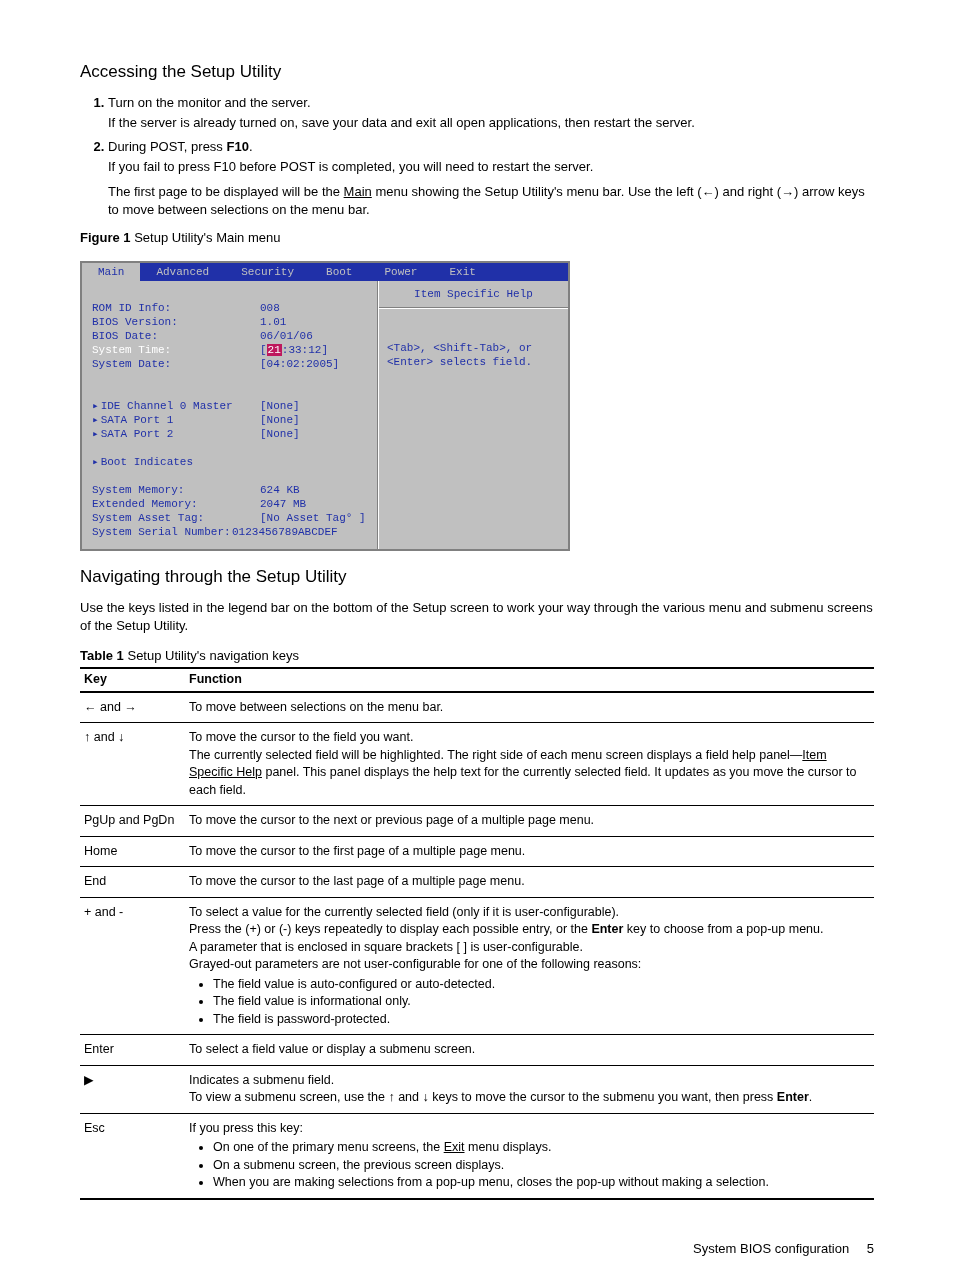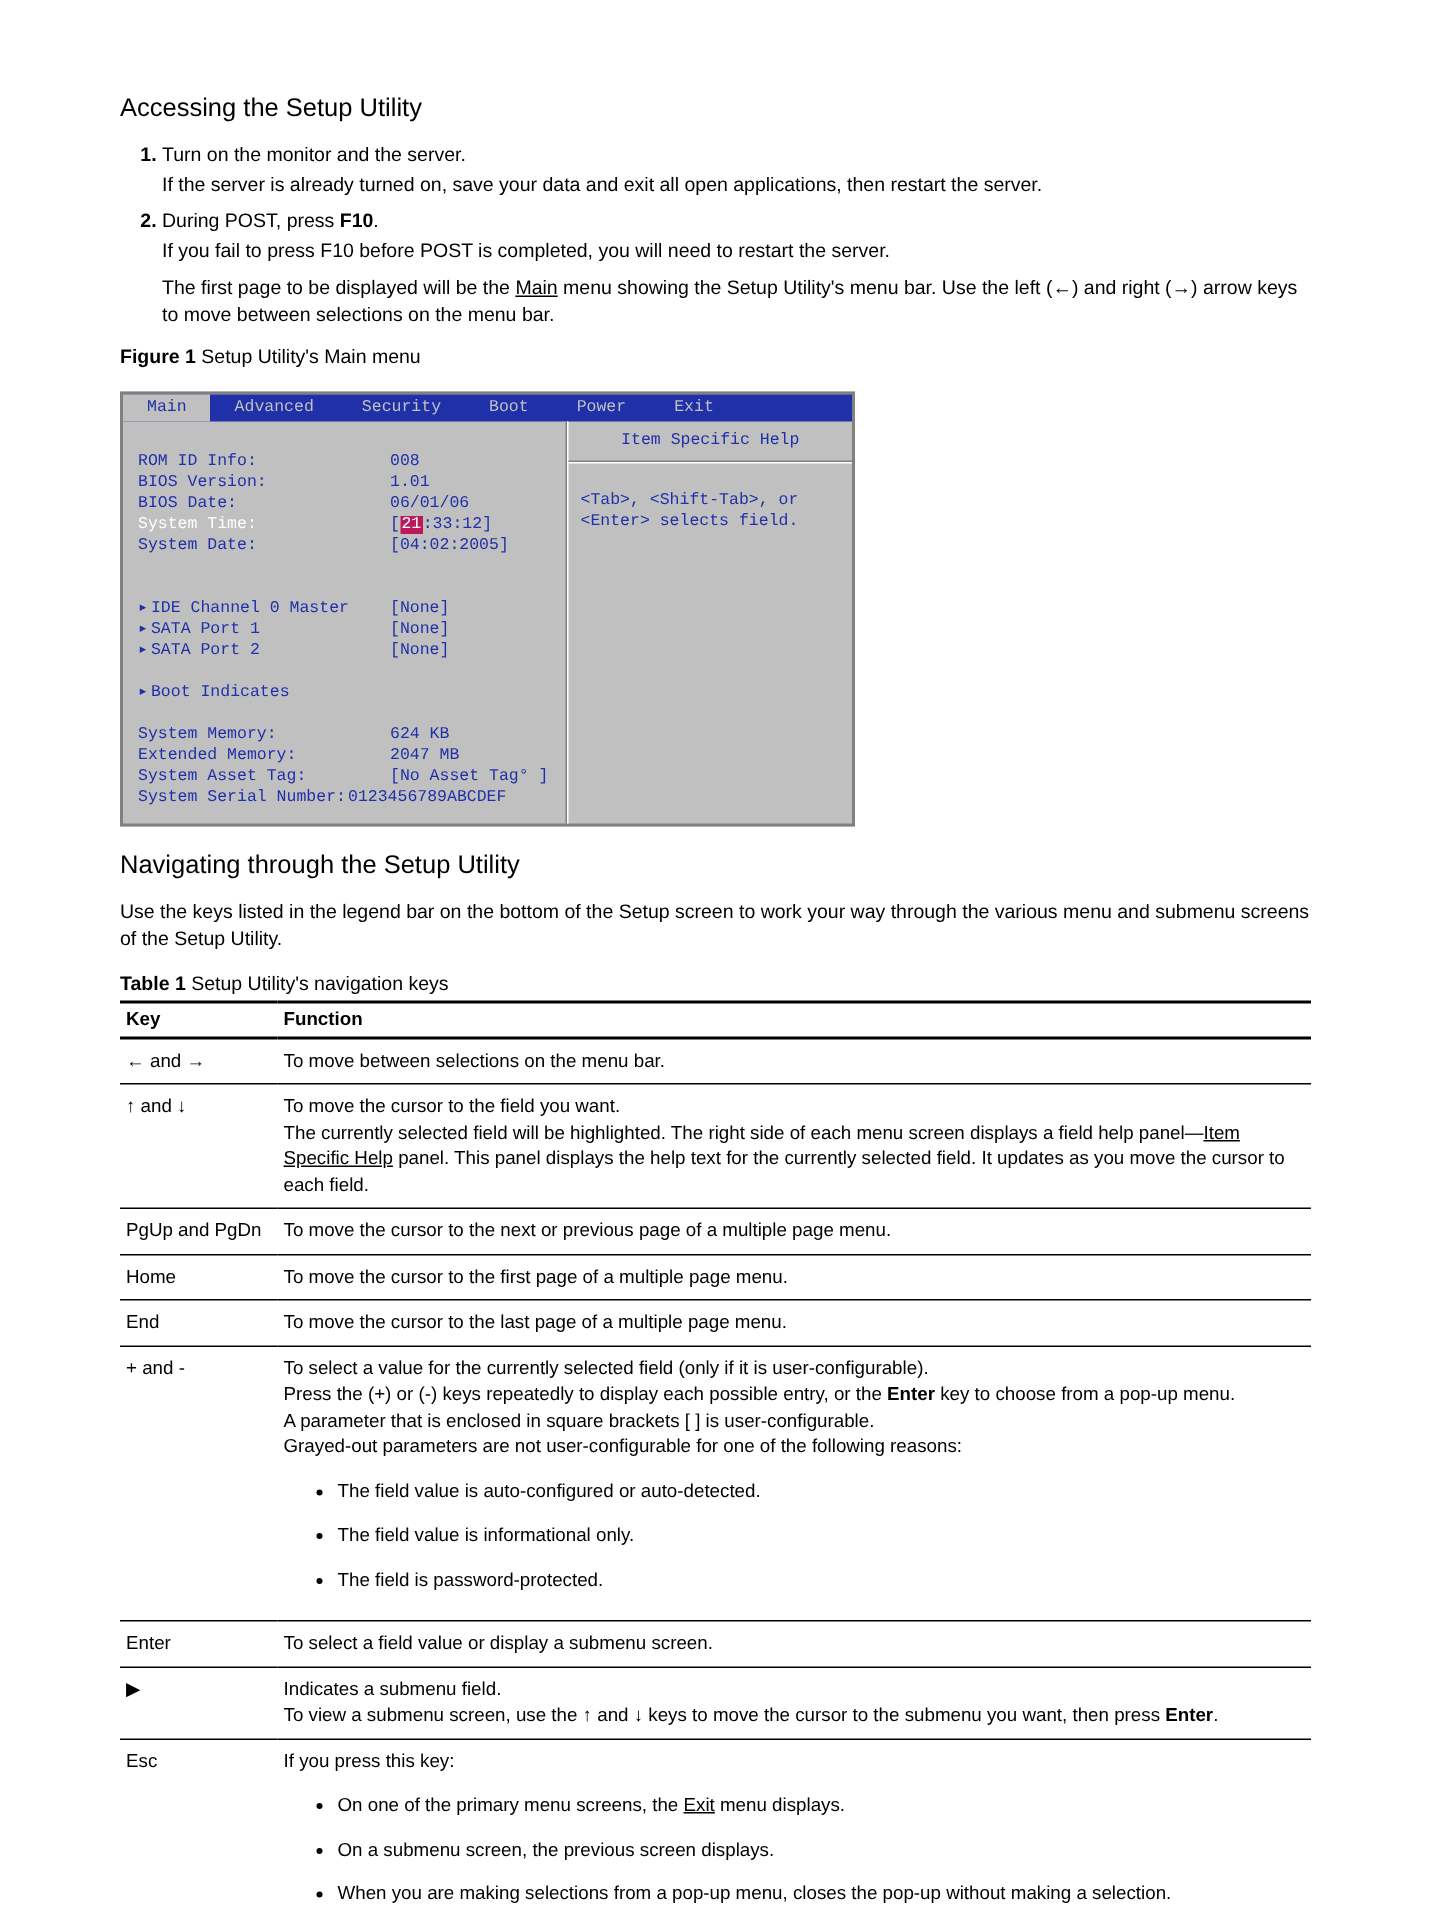--- a/index.html
+++ b/index.html
@@ -69,21 +69,21 @@
     width: 190px;
     border-left: 1px solid #fff;
   }
   .bios-right-title {
     text-align: center;
     padding: 6px 4px;
     color: #2030a8;
     border-bottom: 1px solid #808080;
   }
   .bios-right-body {
-    padding: 18px 8px;
+    padding: 32px 8px;
     color: #2030a8;
     border-top: 1px solid #fff;
   }
   .bios-row { display: flex; }
   .bios-label { width: 168px; color: #2030a8; }
   .bios-label.sel { color: #fff; background: transparent; }
   .bios-val { color: #2030a8; }
   .bios-gap { height: 14px; }
   .bios-selected-val { background: #be185d; color: #fff; padding: 0 1px; }
   .tri { color: #2030a8; margin-right: 2px; }
@@ -116,21 +116,21 @@
     width: 105px;
     white-space: nowrap;
   }
   table.navkeys tbody tr:last-child td {
     border-bottom: 2px solid #000;
   }
   ul.bullets {
     margin: 2px 0 0 0;
     padding-left: 24px;
   }
-  ul.bullets li { margin: 12px; }
+  ul.bullets li { margin: 0; }
   .underline { text-decoration: underline; }
   .footer {
     position: relative;
     margin-top: 40px;
     text-align: right;
     font-size: 13px;
   }
   .pgnum { margin-left: 14px; }
 </style>
 </head>

